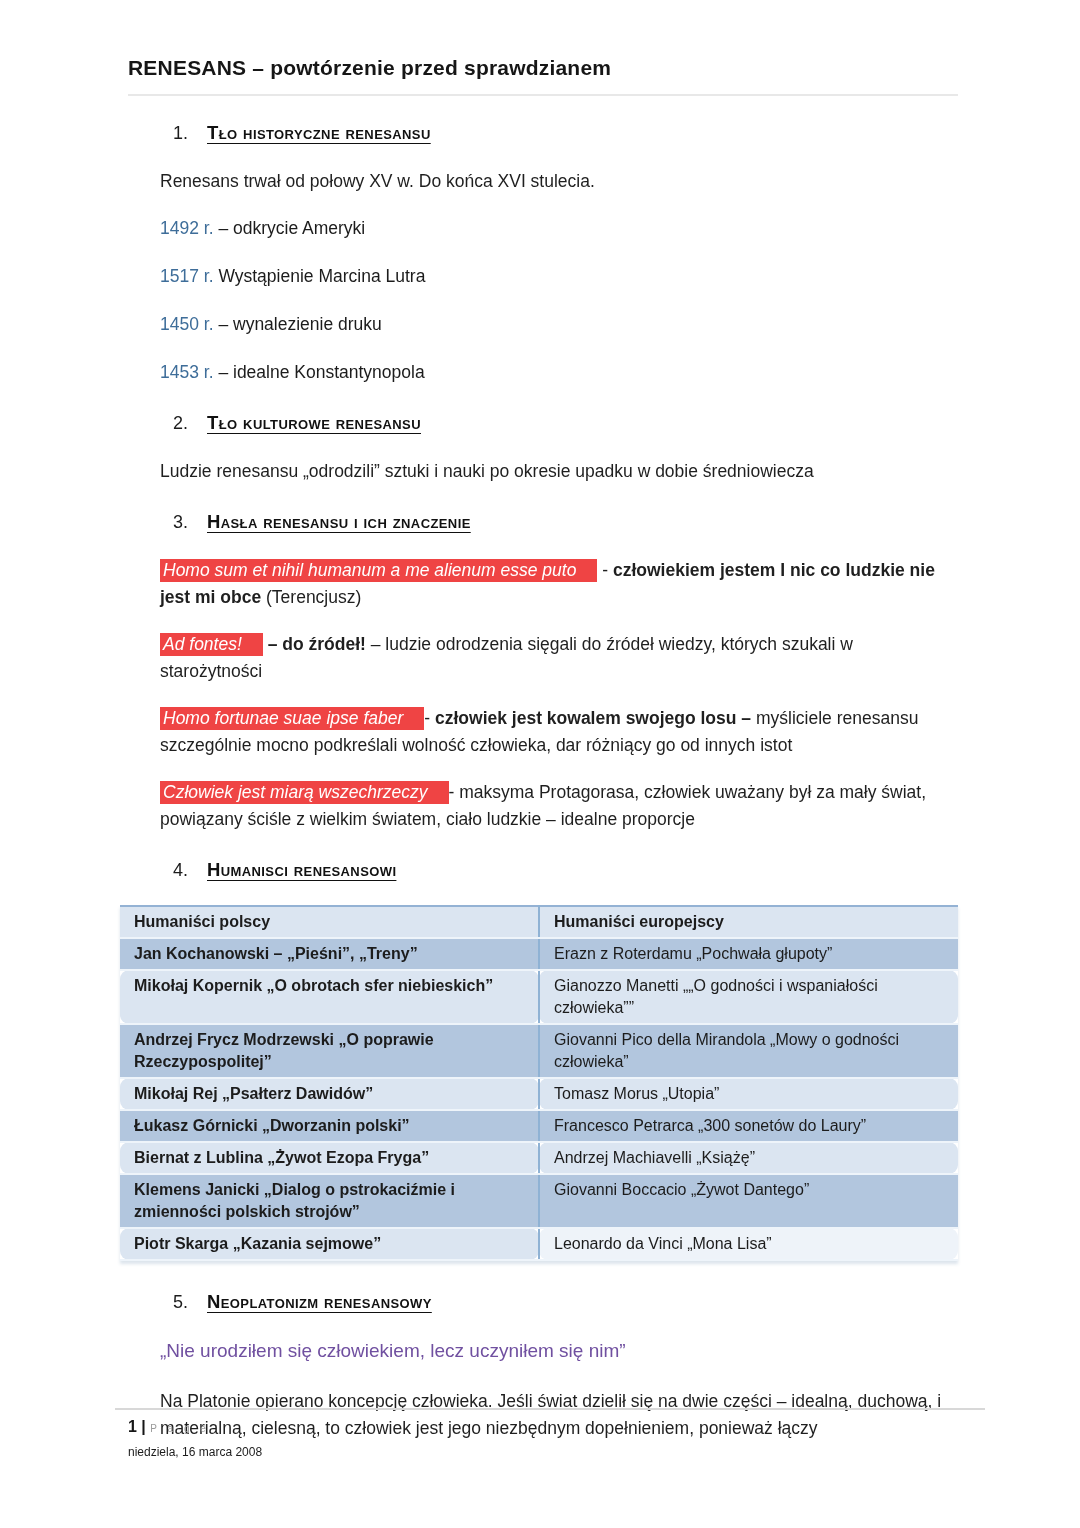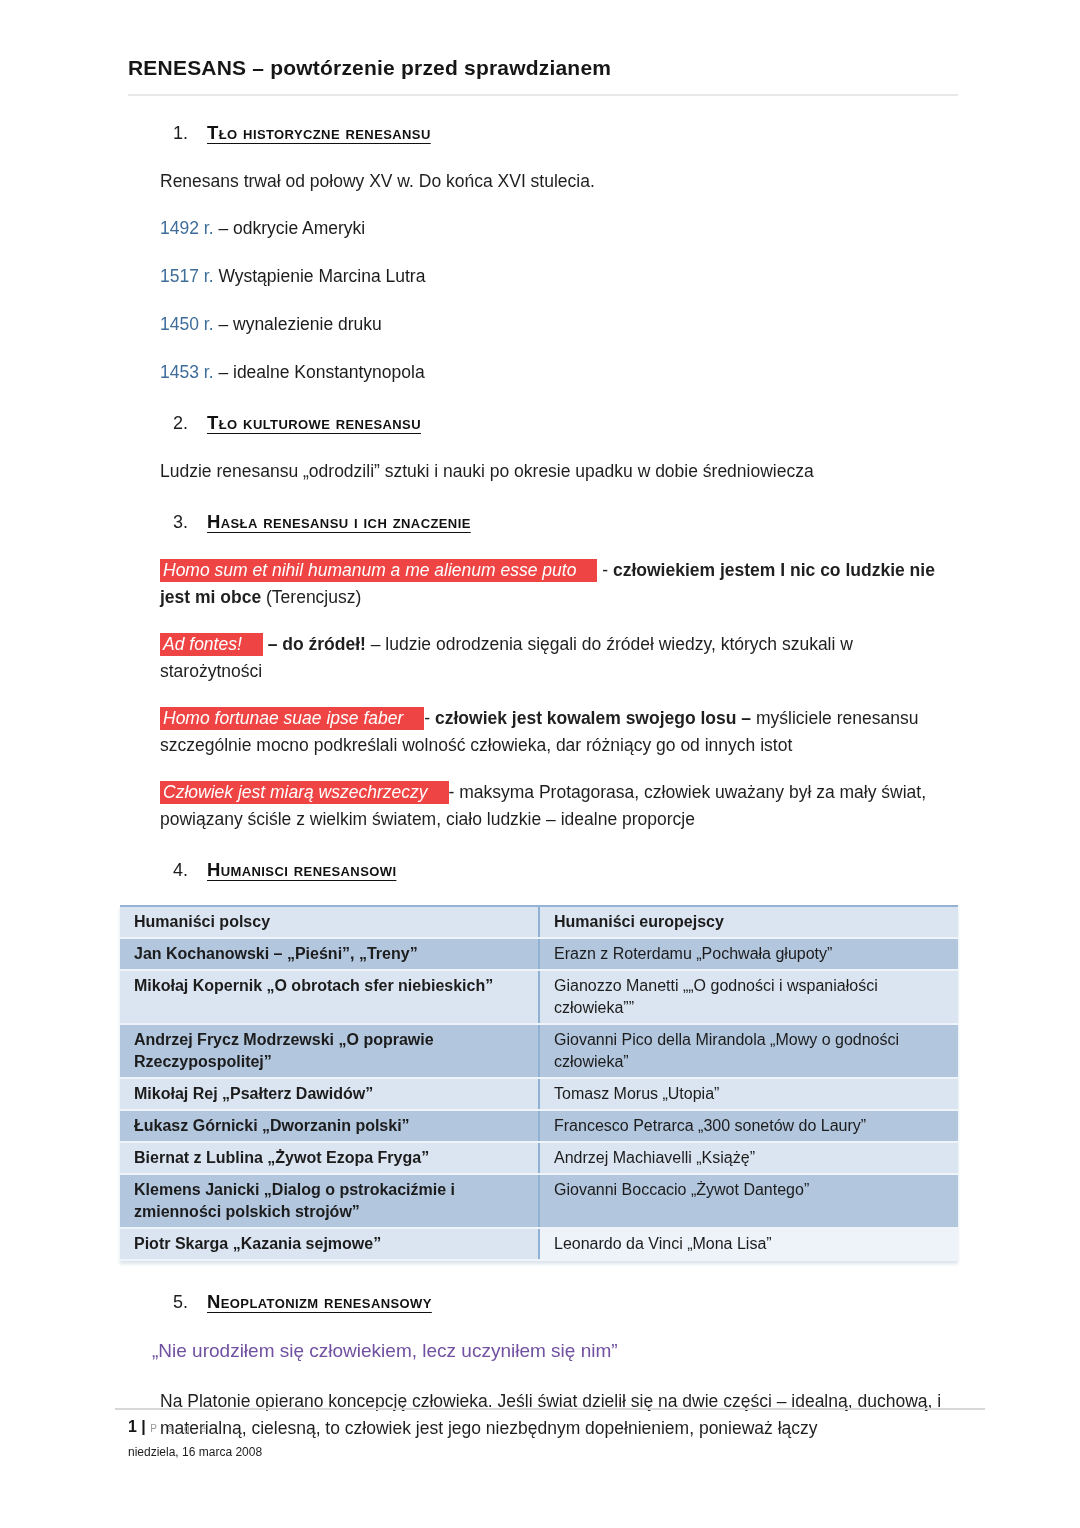--- a/index.html
+++ b/index.html
@@ -49,26 +49,26 @@
     border-bottom:2px solid #94b2d4;
     box-shadow:0 3px 3px rgba(120,150,185,0.25);
   }
   .hum-table td{
     width:50%;
     padding:4px 8px 4px 14px;
     vertical-align:top;
     border-bottom:2px solid #eef4fa;
   }
   .hum-table td:first-child{border-right:2px solid #8fb2d4;font-weight:bold;}
-  .row-light td{background:#dbe5f1;}
+  .row-light td{background:#dbe5f1;border-radius:9px;}
   .row-dark td{background:#b2c6de;}
   .row-head td{background:#dbe5f1;font-weight:bold;}
   .cell-white{background:#eef3f9 !important;}
   .quote-purple{
-    margin:0 0 24px 24px;
+    margin:0 0 24px 32px;
     font-size:19px;line-height:27px;color:#7050a0;
   }
   
   .footer-rule{
     position:absolute;left:115px;right:95px;top:1408px;
     border-top:2px solid #d8d8d8;height:0;
   }
   .footer{position:absolute;left:128px;top:1416px;}
   .page-line{font-size:16px;line-height:22px;}
   .page-num{font-weight:bold;color:#161616;}

